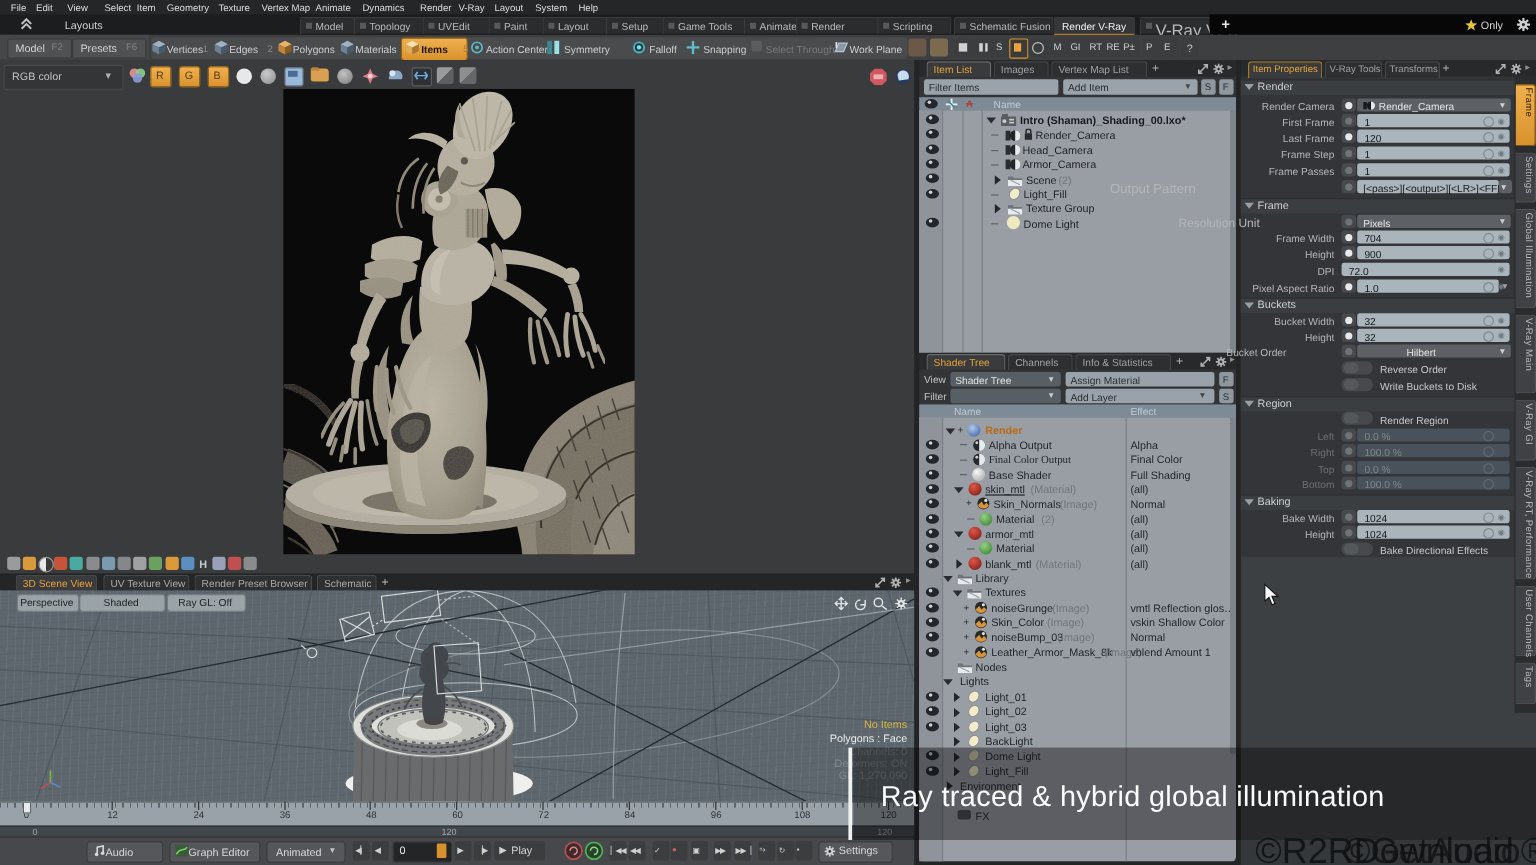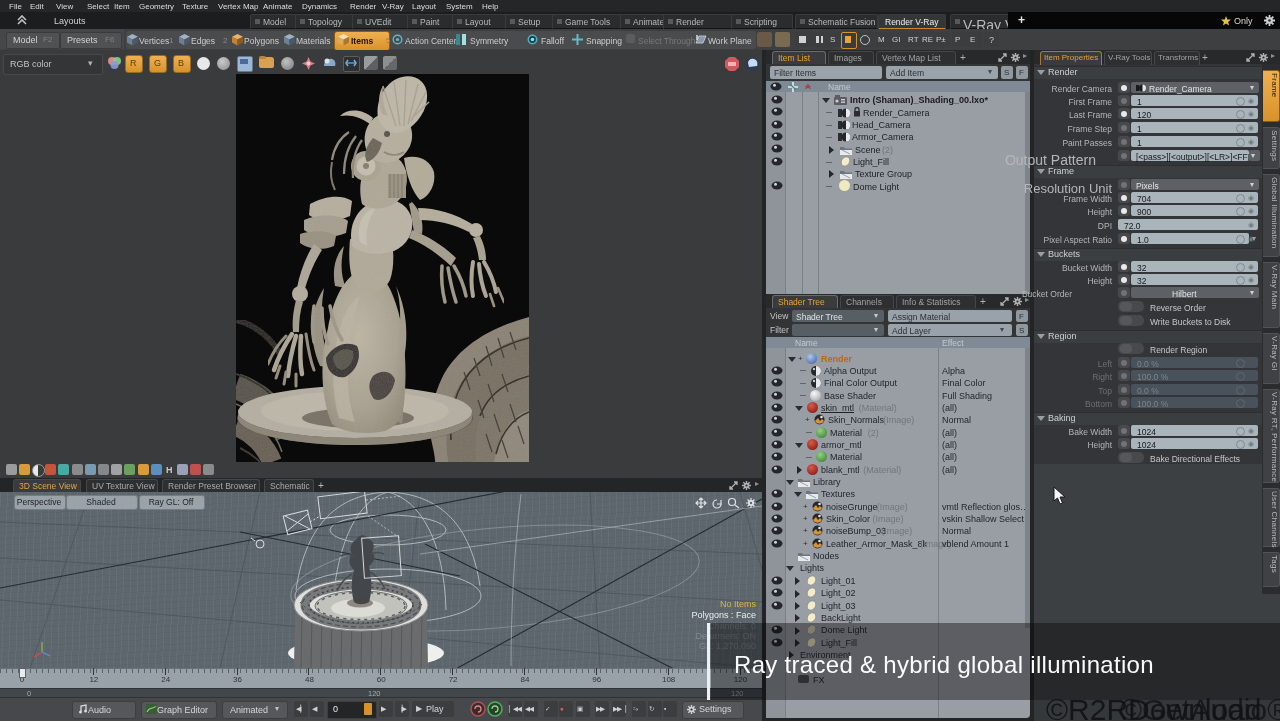--- a/index.html
+++ b/index.html
@@ -791,21 +791,21 @@
 <svg class="a" style="left:771px;top:378.2px" width="12" height="9" viewBox="0 0 12 9">
     <ellipse cx="6" cy="4.5" rx="5.5" ry="4" fill="#23262a"></ellipse>
     <circle cx="4.5" cy="3.2" r="1.5" fill="#cfd4d8"></circle>
   </svg>
 <div class="a" style="left:800px;top:382.7px;width:6px;height:1px;background:#5f646a"></div>
 <svg class="a" style="left:810px;top:378.2px" width="12" height="10" viewBox="0 0 12 10">
     <circle cx="6" cy="5" r="5" fill="#26292c"></circle>
     <path d="M6,0 A5,5 0 0 1 6,10 Z" fill="#e8ebee"></path>
     <circle cx="4" cy="3" r="1.2" fill="#caccce"></circle>
   </svg>
-<div class="a" style="left:824px;top:378.2px;font-size:9px;color:#1f2327;white-space:nowrap;">Final Color Output</div>
+<div class="a" style="left:824px;top:378.2px;font-size:9px;color:#1f2327;white-space:nowrap;font-family:Liberation Serif, serif;">Final Color Output</div>
 <div class="a" style="left:942px;top:378.2px;font-size:9px;color:#23272b;white-space:nowrap;">Final Color</div>
 <svg class="a" style="left:771px;top:390.55px" width="12" height="9" viewBox="0 0 12 9">
     <ellipse cx="6" cy="4.5" rx="5.5" ry="4" fill="#23262a"></ellipse>
     <circle cx="4.5" cy="3.2" r="1.5" fill="#cfd4d8"></circle>
   </svg>
 <div class="a" style="left:800px;top:395.1px;width:6px;height:1px;background:#5f646a"></div>
 <div class="a" style="left:810px;top:389.55px;width:11px;height:11px;border-radius:50%;background:radial-gradient(circle at 38% 32%,#f8f8f8,#9a9da0)"></div>
 <div class="a" style="left:824px;top:390.55px;font-size:9px;color:#1f2327;white-space:nowrap;">Base Shader</div>
 <div class="a" style="left:942px;top:390.55px;font-size:9px;color:#23272b;white-space:nowrap;">Full Shading</div>
 <svg class="a" style="left:771px;top:402.9px" width="12" height="9" viewBox="0 0 12 9">
@@ -910,21 +910,21 @@
     <circle cx="4.5" cy="3.2" r="1.5" fill="#cfd4d8"></circle>
   </svg>
 <div class="a" style="left:803px;top:514.05px;font-size:8px;color:#2a2d30;white-space:nowrap;">+</div>
 <svg class="a" style="left:812px;top:513.05px" width="11" height="11" viewBox="0 0 11 11">
     <circle cx="5.5" cy="5.5" r="5" fill="#26292c"></circle>
     <path d="M1,7 A5,5 0 0 0 10,7 L8,5 L6,7 L4,4 Z" fill="#d8943a"></path>
     <circle cx="7.5" cy="3" r="1.3" fill="#e8e4da"></circle>
   </svg>
 <div class="a" style="left:826px;top:514.05px;font-size:9px;color:#1f2327;white-space:nowrap;">Skin_Color</div>
 <div class="a" style="left:872.5px;top:514.05px;font-size:9px;color:#70767c;white-space:nowrap;"> (Image)</div>
-<div class="a" style="left:942px;top:514.05px;font-size:9px;color:#23272b;white-space:nowrap;">vskin Shallow Select</div>
+<div class="a" style="left:942px;top:514.05px;font-size:9px;color:#23272b;white-space:nowrap;">vskin Shallow Color</div>
 <svg class="a" style="left:771px;top:526.4px" width="12" height="9" viewBox="0 0 12 9">
     <ellipse cx="6" cy="4.5" rx="5.5" ry="4" fill="#23262a"></ellipse>
     <circle cx="4.5" cy="3.2" r="1.5" fill="#cfd4d8"></circle>
   </svg>
 <div class="a" style="left:803px;top:526.4px;font-size:8px;color:#2a2d30;white-space:nowrap;">+</div>
 <svg class="a" style="left:812px;top:525.4px" width="11" height="11" viewBox="0 0 11 11">
     <circle cx="5.5" cy="5.5" r="5" fill="#26292c"></circle>
     <path d="M1,7 A5,5 0 0 0 10,7 L8,5 L6,7 L4,4 Z" fill="#d8943a"></path>
     <circle cx="7.5" cy="3" r="1.3" fill="#e8e4da"></circle>
   </svg>
@@ -1091,40 +1091,40 @@
 <div class="a" style="left:1137px;top:109.5px;font-size:8.5px;color:#17191b;white-space:nowrap;">120</div>
 <div class="a" style="left:1236px;top:110px;width:7px;height:7px;border:1px solid #7f8a91;border-radius:50%"></div>
 <div class="a" style="left:1248px;top:109.5px;font-size:7px;color:#6f7a81;white-space:nowrap;">◉</div>
 <div class="a" style="left:982px;top:124px;width:130px;text-align:right;font-size:8.5px;color:#b4b6b8;white-space:nowrap">Frame Step</div>
 <div class="a" style="left:1118px;top:122px;width:12px;height:11px;background:#47494c;border-radius:3px"></div>
 <div class="a" style="left:1120.5px;top:124.5px;width:6px;height:6px;background:#6f7276;border-radius:50%"></div>
 <div class="a" style="left:1131px;top:122px;width:127px;height:11px;background:#a9b4bb;border-radius:2px"></div>
 <div class="a" style="left:1137px;top:123.5px;font-size:8.5px;color:#17191b;white-space:nowrap;">1</div>
 <div class="a" style="left:1236px;top:124px;width:7px;height:7px;border:1px solid #7f8a91;border-radius:50%"></div>
 <div class="a" style="left:1248px;top:123.5px;font-size:7px;color:#6f7a81;white-space:nowrap;">◉</div>
-<div class="a" style="left:982px;top:138px;width:130px;text-align:right;font-size:8.5px;color:#b4b6b8;white-space:nowrap">Paint Passes</div>
+<div class="a" style="left:982px;top:138px;width:130px;text-align:right;font-size:8.5px;color:#b4b6b8;white-space:nowrap">Frame Passes</div>
 <div class="a" style="left:1118px;top:136px;width:12px;height:11px;background:#47494c;border-radius:3px"></div>
 <div class="a" style="left:1120.5px;top:138.5px;width:6px;height:6px;background:#6f7276;border-radius:50%"></div>
 <div class="a" style="left:1131px;top:136px;width:127px;height:11px;background:#a9b4bb;border-radius:2px"></div>
 <div class="a" style="left:1137px;top:137.5px;font-size:8.5px;color:#17191b;white-space:nowrap;">1</div>
 <div class="a" style="left:1236px;top:138px;width:7px;height:7px;border:1px solid #7f8a91;border-radius:50%"></div>
 <div class="a" style="left:1248px;top:137.5px;font-size:7px;color:#6f7a81;white-space:nowrap;">◉</div>
-<div class="a" style="left:966px;top:152px;width:130px;text-align:right;font-size:14px;color:#b4b6b8;white-space:nowrap">Output Pattern</div>
+<div class="a" style="left:925px;top:152px;width:130px;font-size:11px;color:#b4b6b8;white-space:nowrap">Output Pattern</div>
 <div class="a" style="left:1118px;top:150px;width:12px;height:11px;background:#47494c;border-radius:3px"></div>
 <div class="a" style="left:1120.5px;top:152.5px;width:6px;height:6px;background:#6f7276;border-radius:50%"></div>
 <div class="a" style="left:1131px;top:150px;width:118px;height:11px;background:#a9b4bb;border-radius:2px;overflow:hidden"></div>
 <div class="a" style="left:1136px;top:151.5px;font-size:8.5px;color:#17191b;white-space:nowrap;">[&lt;pass&gt;][&lt;output&gt;][&lt;LR&gt;]&lt;FFFF:</div>
 <div class="a" style="left:1249px;top:150px;width:11px;height:11px;background:#5d6165;border-radius:2px"></div>
 <div class="a" style="left:1251px;top:151px;font-size:8px;color:#cfd0d1;white-space:nowrap;">▾</div>
 <div class="a" style="left:1034px;top:165px;width:228px;height:12px;background:#3b3e41;border-top:1px solid #2c2e30"></div>
 <svg class="a" style="left:1037px;top:168px" width="8" height="7" viewBox="0 0 8 7">
     <path d="M0,1 L8,1 L4,6 Z" fill="#9b9ea0"></path>
   </svg>
 <div class="a" style="left:1048px;top:166px;font-size:9px;color:#cdcfd0;white-space:nowrap;">Frame</div>
-<div class="a" style="left:982px;top:181px;width:130px;text-align:right;font-size:13px;color:#b4b6b8;white-space:nowrap">Resolution Unit</div>
+<div class="a" style="left:982px;top:181px;width:130px;font-size:10px;color:#b4b6b8;white-space:nowrap">Resolution Unit</div>
 <div class="a" style="left:1118px;top:179px;width:12px;height:11px;background:#47494c;border-radius:3px"></div>
 <div class="a" style="left:1120.5px;top:181.5px;width:6px;height:6px;background:#6f7276;border-radius:50%"></div>
 <div class="a" style="left:1131px;top:179px;width:128px;height:11px;background:#5d6165;border-radius:2px"></div>
 <div class="a" style="left:1136px;top:180.5px;font-size:8.5px;color:#e2e4e5;white-space:nowrap;">Pixels</div>
 <div class="a" style="left:1250px;top:180px;font-size:8px;color:#cfd0d1;white-space:nowrap;">▾</div>
 <div class="a" style="left:982px;top:194px;width:130px;text-align:right;font-size:8.5px;color:#b4b6b8;white-space:nowrap">Frame Width</div>
 <div class="a" style="left:1118px;top:192px;width:12px;height:11px;background:#47494c;border-radius:3px"></div>
 <div class="a" style="left:1120.5px;top:194.5px;width:6px;height:6px;background:#e8e9ea;border-radius:50%"></div>
 <div class="a" style="left:1131px;top:192px;width:127px;height:11px;background:#a9b4bb;border-radius:2px"></div>
 <div class="a" style="left:1137px;top:193.5px;font-size:8.5px;color:#17191b;white-space:nowrap;">704</div>

